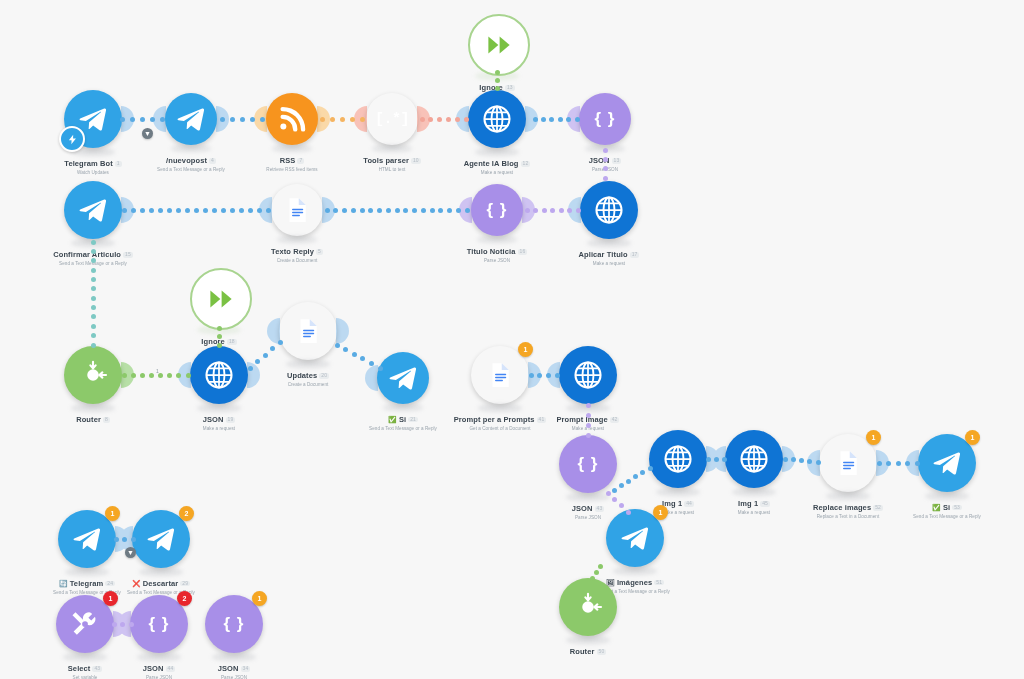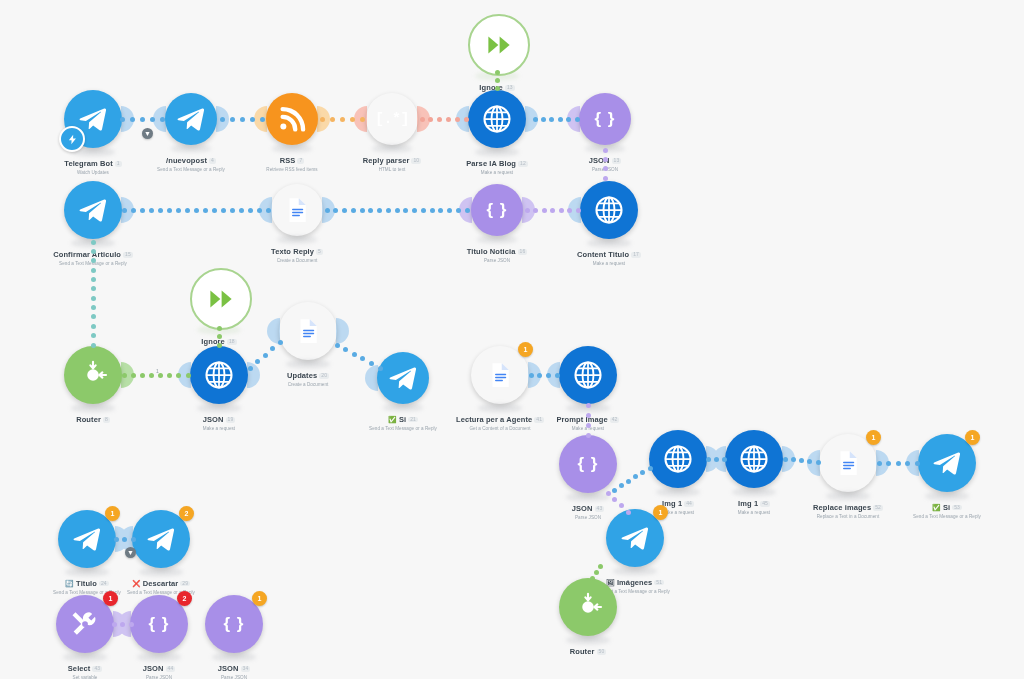--- a/index.html
+++ b/index.html
@@ -161,39 +161,39 @@
     <div class="node " style="left: 392px; top: 119px;">
       <div class="cap l red"></div>
       <div class="cap r red"></div>
       <div class="shadow"></div>
       <div class="bubble c-text_parser">
         <span>
           <div style="font:bold 15px 'Liberation Mono',monospace;color:#fff;letter-spacing:-.5px;">[.*]</div>
         </span>
       </div>
       <div class="lbl"><div class="t">
-          <span>Reply parser</span>
+          <span>Tools parser</span>
           <span class="idchip">10</span>
         </div><div class="sub">HTML to text</div></div>
     </div>
     <div class="node big " style="left: 497px; top: 119px;">
       <div class="cap l "></div>
       <div class="cap r "></div>
       <div class="shadow"></div>
       <div class="bubble c-http">
         <span>
           <svg class="glyph" width="30" height="30" viewBox="0 0 24 24" fill="none">
             <circle cx="12" cy="12" r="10" stroke="#fff" stroke-width="1.7"></circle>
             <ellipse cx="12" cy="12" rx="4.4" ry="10" stroke="#fff" stroke-width="1.5"></ellipse>
             <path d="M2 12h20M3.4 6.6h17.2M3.4 17.4h17.2M12 2v20" stroke="#fff" stroke-width="1.4"></path>
           </svg>
         </span>
       </div>
       <div class="lbl"><div class="t">
-          <span>Parse IA Blog</span>
+          <span>Agente IA Blog</span>
           <span class="idchip">12</span>
         </div><div class="sub">Make a request</div></div>
     </div>
     <div class="node " style="left: 605px; top: 119px;">
       <div class="cap l purple"></div>
       <div class="shadow"></div>
       <div class="bubble c-json">
         <span>
           <div style="font:bold 17px 'Liberation Sans',sans-serif;color:#fff;letter-spacing:1px;">{ }</div>
         </span>
@@ -271,21 +271,21 @@
       <div class="bubble c-http">
         <span>
           <svg class="glyph" width="30" height="30" viewBox="0 0 24 24" fill="none">
             <circle cx="12" cy="12" r="10" stroke="#fff" stroke-width="1.7"></circle>
             <ellipse cx="12" cy="12" rx="4.4" ry="10" stroke="#fff" stroke-width="1.5"></ellipse>
             <path d="M2 12h20M3.4 6.6h17.2M3.4 17.4h17.2M12 2v20" stroke="#fff" stroke-width="1.4"></path>
           </svg>
         </span>
       </div>
       <div class="lbl"><div class="t">
-          <span>Content Titulo</span>
+          <span>Aplicar Titulo</span>
           <span class="idchip">17</span>
         </div><div class="sub">Make a request</div></div>
     </div>
     <div class="node big " style="left: 93px; top: 375px;">
       <div class="cap r green"></div>
       <div class="shadow"></div>
       <div class="bubble c-router">
         <span>
           <svg class="glyph" width="30" height="30" viewBox="0 0 24 24" fill="none">
             <circle cx="12" cy="12" r="4.6" fill="#fff"></circle>
@@ -373,21 +373,21 @@
         <span>
           <svg class="glyph" width="30" height="30" viewBox="0 0 24 24" fill="none">
             <path d="M6 2.5h7.4L19 8v13.5H6z" fill="#fff"></path>
             <path d="M13.4 2.5 19 8h-5.6z" fill="#d6e4fb"></path>
             <path d="M8.6 11.6h7.8M8.6 14h7.8M8.6 16.4h5.2" stroke="#4285f4" stroke-width="1.15" stroke-linecap="round"></path>
           </svg>
         </span>
       </div>
       <div class="badge orange">1</div>
       <div class="lbl"><div class="t">
-          <span>Lectura per a Agente</span>
+          <span>Prompt per a Prompts</span>
           <span class="idchip">41</span>
         </div><div class="sub">Get a Content of a Document</div></div>
     </div>
     <div class="node big " style="left: 588px; top: 375px;">
       <div class="cap l "></div>
       <div class="shadow"></div>
       <div class="bubble c-http">
         <span>
           <svg class="glyph" width="30" height="30" viewBox="0 0 24 24" fill="none">
             <circle cx="12" cy="12" r="10" stroke="#fff" stroke-width="1.7"></circle>
@@ -522,21 +522,21 @@
       <div class="bubble c-telegram">
         <span>
           <svg class="glyph" width="30" height="30" viewBox="0 0 24 24" fill="none">
             <path d="M2.2 11.4 21 3.6c.9-.35 1.7.25 1.4 1.5l-3.2 15c-.25 1.1-.95 1.35-1.9.85l-5.2-3.85-2.5 2.4c-.3.3-.55.55-1.1.55l.4-5.45L18.3 6.6c.4-.35-.1-.55-.6-.2L6.3 13.65 1.9 12.9c-.95-.3-.97-.95.3-1.5Z" fill="#fff"></path>
           </svg>
         </span>
       </div>
       <div class="badge orange">1</div>
       <div class="lbl"><div class="t">
           <span class="emoji">🔄</span>
-          <span>Titulo</span>
+          <span>Telegram</span>
           <span class="idchip">24</span>
         </div><div class="sub">Send a Text Message or a Reply</div></div>
     </div>
     <div class="node big " style="left: 161px; top: 539px;">
       <div class="cap l "></div>
       <div class="shadow"></div>
       <div class="bubble c-telegram">
         <span>
           <svg class="glyph" width="30" height="30" viewBox="0 0 24 24" fill="none">
             <path d="M2.2 11.4 21 3.6c.9-.35 1.7.25 1.4 1.5l-3.2 15c-.25 1.1-.95 1.35-1.9.85l-5.2-3.85-2.5 2.4c-.3.3-.55.55-1.1.55l.4-5.45L18.3 6.6c.4-.35-.1-.55-.6-.2L6.3 13.65 1.9 12.9c-.95-.3-.97-.95.3-1.5Z" fill="#fff"></path>

